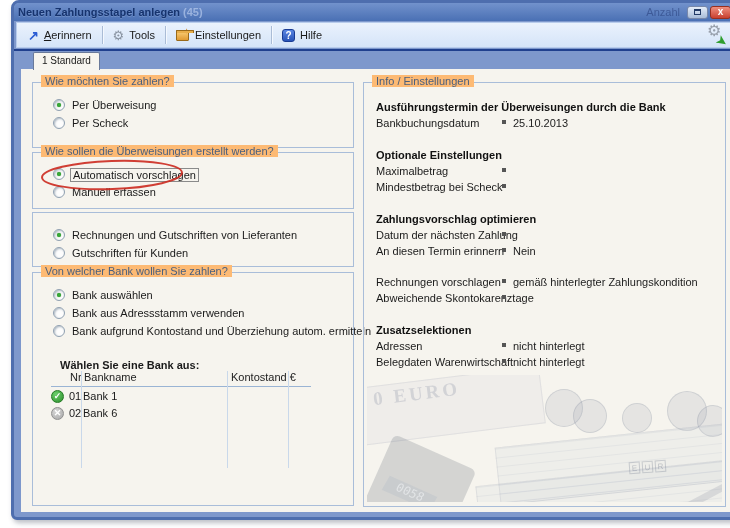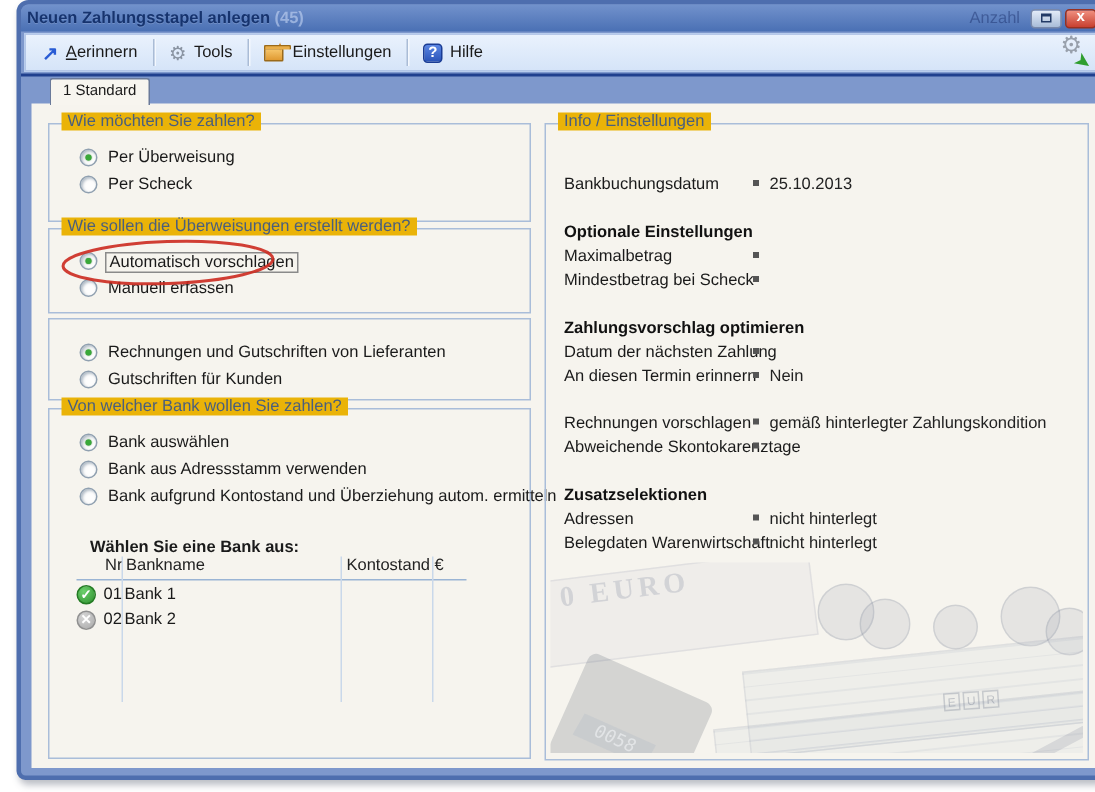--- a/index.html
+++ b/index.html
@@ -54,21 +54,21 @@
   
   .tab { position:absolute; left:19px; top:49px; height:18px; padding:2px 8px 0 8px;
          background:#f7f5ef; border:1px solid #6a7a9a; border-bottom:none;
          border-radius:2px 2px 0 0; font-size:10px; z-index:3; cursor:default; }
 
   
   .content { position:absolute; left:7px; top:66px; width:713px; height:443px;
              background:#f6f4ee; z-index:2; }
 
   .group { position:absolute; border:1px solid #a9bdd9; }
-  .gtitle { position:absolute; top:-8px; left:8px; background:#eab308; padding:0 4px;
+  .gtitle { position:absolute; top:-8px; left:8px; background:#fdba74; padding:0 4px;
             color:#4a5f7d; font-size:11px; white-space:nowrap; }
 
   .radio-row { position:absolute; height:14px; display:flex; align-items:flex-start; cursor:default; }
   .radio { position:relative; width:12px; height:12px; border-radius:50%; background:#fdfdfd;
            border:1px solid #90a0b0; box-shadow:inset 1px 1px 2px rgba(110,130,150,.55); flex:0 0 auto; }
   .radio.sel::after { content:""; position:absolute; left:3px; top:3px; width:4px; height:4px;
                       border-radius:50%; background:#39a839; box-shadow:0 0 1px #1f7a1f; }
   .radio-label { margin-left:7px; white-space:nowrap; }
   .focusbox { border:1px solid #8a8a8a; padding:0 2px; margin-left:5px; }
 
@@ -237,28 +237,29 @@
         <div class="bt-vline" style="left:237px;"></div>
 
         <div class="bt-row" style="top:17px;">
           <span class="st-icon st-check">✓</span>
           <span class="bt-nr">01</span>
           <span class="bt-name">Bank 1</span>
         </div>
         <div class="bt-row" style="top:34px;">
           <span class="st-icon st-cross">✕</span>
           <span class="bt-nr">02</span>
-          <span class="bt-name">Bank 2</span>
+          <span class="bt-name">Bank 6</span>
         </div>
       </div>
     </div>
 
     <div class="group" style="left:342px; top:13px; width:363px; height:425px;">
       <span class="gtitle">Info / Einstellungen</span>
 
+      <span class="ihead" style="top:18px;">Ausführungstermin der Überweisungen durch die Bank</span>
       <div class="irow" style="top:34px;">
         <span class="lbl">Bankbuchungsdatum</span>
         <span class="bullet"></span>
         <span class="val">25.10.2013</span>
       </div>
 
       <span class="ihead" style="top:66px;">Optionale Einstellungen</span>
       <div class="irow" style="top:82px;">
         <span class="lbl">Maximalbetrag</span>
         <span class="bullet"></span>

